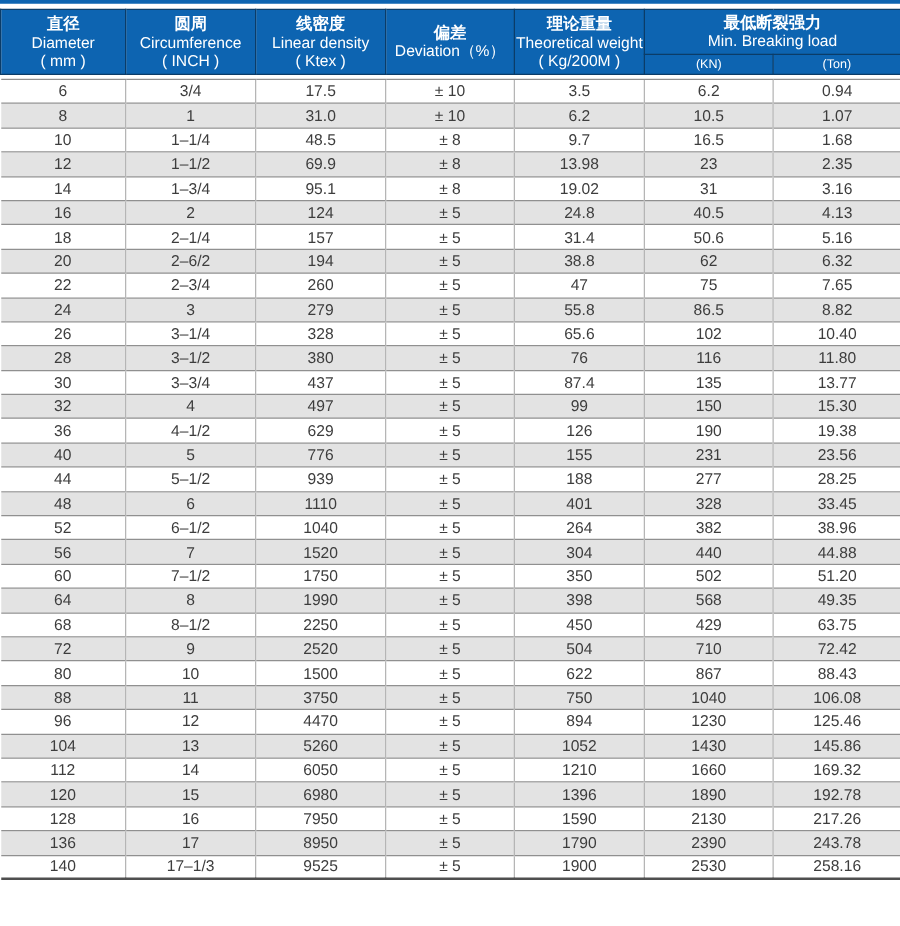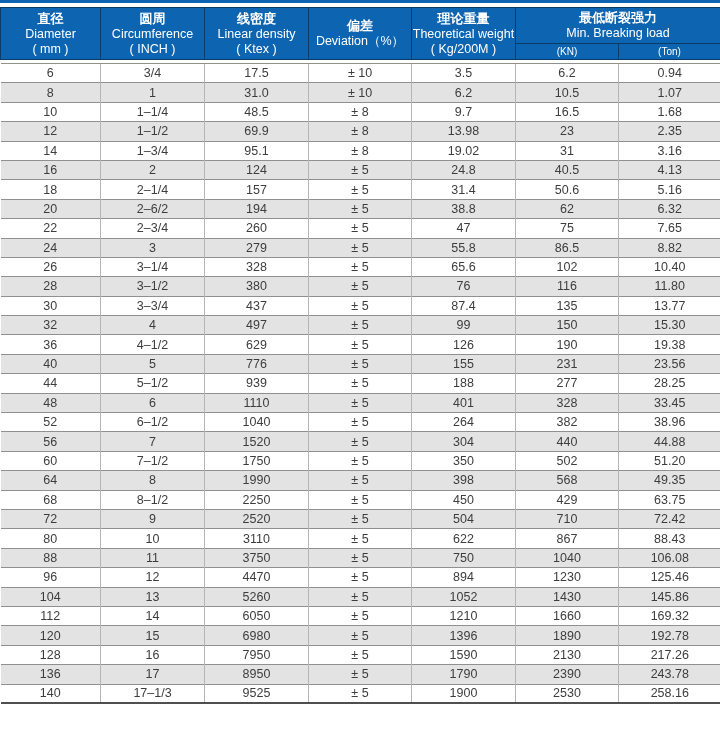--- a/index.html
+++ b/index.html
@@ -312,21 +312,21 @@
         <td>9</td>
         <td>2520</td>
         <td>± 5</td>
         <td>504</td>
         <td>710</td>
         <td>72.42</td>
       </tr>
       <tr>
         <td>80</td>
         <td>10</td>
-        <td>3110</td>
+        <td>1500</td>
         <td>± 5</td>
         <td>622</td>
         <td>867</td>
         <td>88.43</td>
       </tr>
       <tr>
         <td>88</td>
         <td>11</td>
         <td>3750</td>
         <td>± 5</td>

